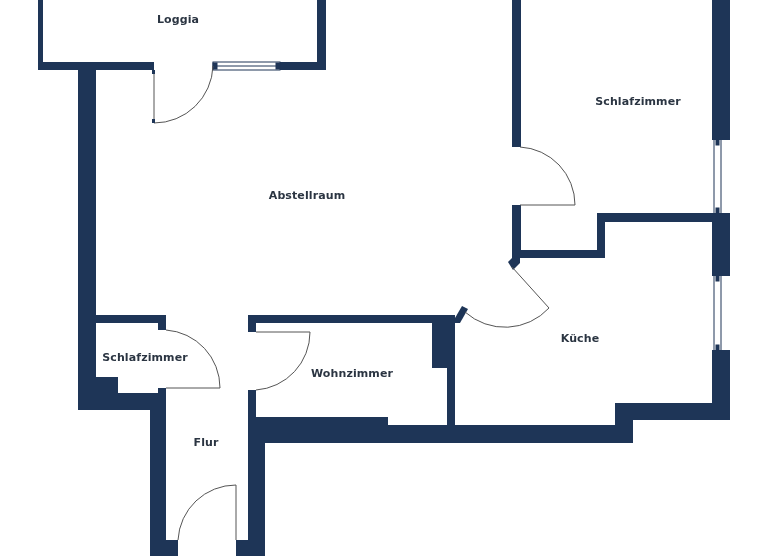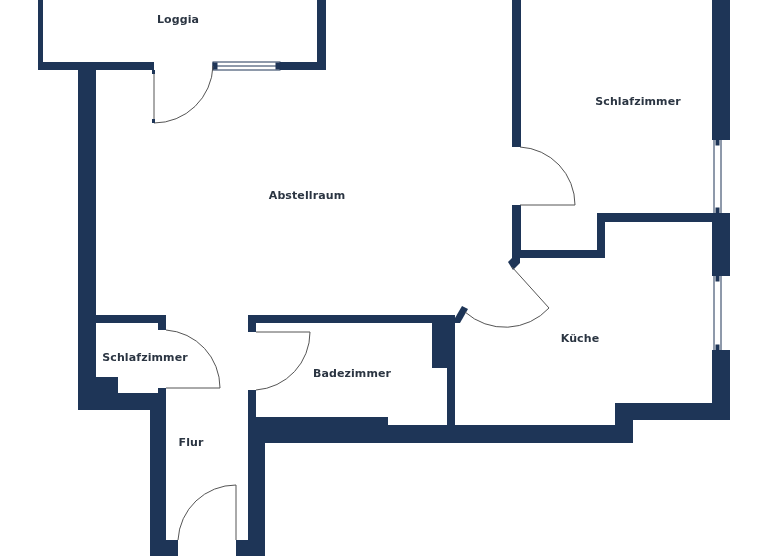--- a/index.html
+++ b/index.html
@@ -123,14 +123,14 @@
       <path d="M236,485 A58,58 0 0 0 178,540"></path>
     </g>
   </g>
 </svg>
 
 <div class="room-label" style="left:178px; top:19px;">Loggia</div>
 <div class="room-label" style="left:307px; top:195px;">Abstellraum</div>
 <div class="room-label" style="left:638px; top:101px;">Schlafzimmer</div>
 <div class="room-label" style="left:580px; top:338px;">Küche</div>
 <div class="room-label" style="left:145px; top:357px;">Schlafzimmer</div>
-<div class="room-label" style="left:352px; top:373px;">Badezimmer</div>
-<div class="room-label" style="left:191px; top:442px;">Flur</div>
+<div class="room-label" style="left:352px; top:373px;">Wohnzimmer</div>
+<div class="room-label" style="left:206px; top:442px;">Flur</div>
 
 </body></html>

